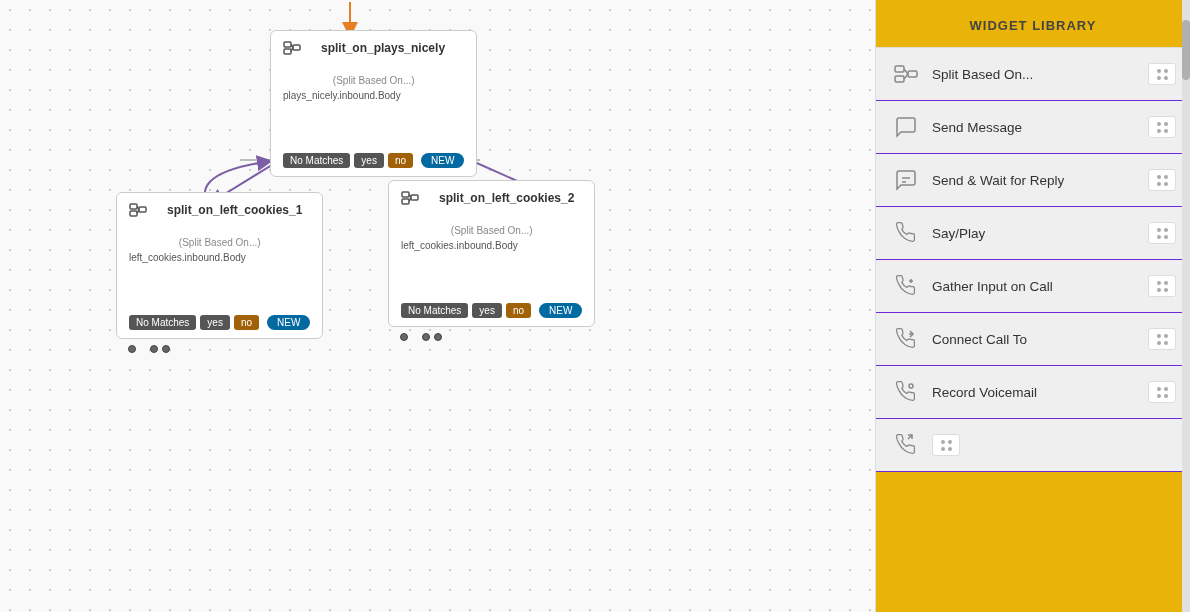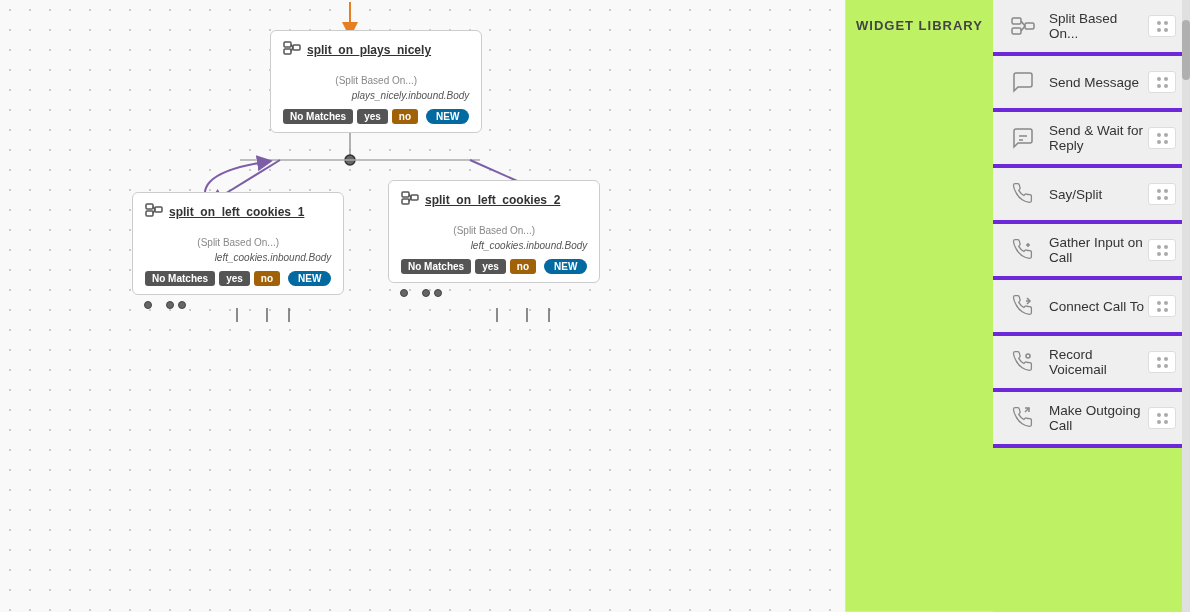--- a/index.html
+++ b/index.html
@@ -17,25 +17,25 @@
       flex: 1;
       position: relative;
       background: #f9f9f9;
       background-image: radial-gradient(circle, #ccc 1px, transparent 1px);
       background-size: 20px 20px;
       overflow: hidden;
     }
 
     
     .sidebar {
-      width: 345px;
-      background: #bef264;
+      width: 315px;
+      background: #eab308;
       border-left: 1px solid #ddd;
       display: flex;
-      flex-direction: row;
+      flex-direction: column;
       position: relative;
     }
 
     .sidebar-header {
       padding: 18px 10px 14px;
       text-align: center;
       font-size: 13px;
       font-weight: 600;
       letter-spacing: 1px;
       color: #444;
@@ -44,21 +44,21 @@
 
     .widget-list {
       overflow-y: auto;
       flex: 1;
     }
 
     .widget-item {
       display: flex;
       align-items: center;
       padding: 10px 14px;
-      border-bottom: 4px solid #6d28d9;
+      border-bottom: 1px solid #6d28d9;
       cursor: grab;
       background: #efefef;
       transition: background 0.15s;
     }
 
     .widget-icon {
       width: 32px;
       height: 32px;
       display: flex;
       align-items: center;
@@ -128,55 +128,54 @@
       background: white;
       border: 1.5px solid #ccc;
       border-radius: 6px;
       padding: 8px 12px;
       min-width: 140px;
       text-align: center;
     }
 
     .split-node-header {
       display: flex;
-      align-items: flex-end;
-      gap: 6px;
+      align-items: center;
+      gap: 20px;
       font-size: 12px;
       font-weight: 600;
       color: #333;
-      text-decoration: underline;
     }
 
     .split-node-subtitle {
       font-size: 10px;
       color: #888;
       margin-top: 18px;
     }
 
     .split-node-body {
       font-size: 10px;
       color: #555;
       margin-top: 4px;
-      text-align: right;
-      font-style: italic;
+      text-align: left;
     }
 
     
     .badges-row {
       display: flex;
       align-items: center;
       gap: 4px;
       margin-top: 8px;
     }
 
     .badge {
       padding: 2px 7px;
       border-radius: 3px;
       font-size: 10px;
-      font-weight: 700;
+      font-weight: 400;
+      margin-top: 44px;
     }
 
     .badge-no-matches {
       background: #555;
       color: white;
     }
 
     .badge-yes {
       background: #555;
       color: white;
@@ -279,21 +278,21 @@
       <div class="badges-row">
         <span class="badge badge-no-matches">No Matches</span>
         <span class="badge badge-yes">yes</span>
         <span class="badge badge-no">no</span>
         <span style="flex:1"></span>
         <span class="badge badge-new">NEW</span>
       </div>
     </div>
   </div>
 
-  <div class="node-container" style="left: 132px; top: 192px;">
+  <div class="node-container" style="left: 116px; top: 192px;">
     <div class="split-node">
       <div class="split-node-header">
         <svg class="split-icon" viewBox="0 0 18 18" fill="none" stroke="#555" stroke-width="1.5">
           <rect x="1" y="3" width="7" height="5" rx="1"></rect>
           <rect x="1" y="10" width="7" height="5" rx="1"></rect>
           <rect x="10" y="6" width="7" height="5" rx="1"></rect>
           <line x1="8" y1="5.5" x2="10" y2="8.5"></line>
           <line x1="8" y1="12.5" x2="10" y2="8.5"></line>
         </svg>
         <span>split_on_left_cookies_1</span>
@@ -419,21 +418,21 @@
         </div>
       </div>
     </div>
 
     <div class="widget-item">
       <div class="widget-icon">
         <svg width="24" height="24" viewBox="0 0 24 24" fill="none" stroke="#888" stroke-width="1.5">
           <path d="M22 16.92v3a2 2 0 01-2.18 2 19.79 19.79 0 01-8.63-3.07A19.5 19.5 0 013.95 10.5a19.79 19.79 0 01-3.07-8.67A2 2 0 012.86 0h3a2 2 0 012 1.72 12.84 12.84 0 00.7 2.81 2 2 0 01-.45 2.11L7.09 7.91a16 16 0 006 6l1.27-1.27a2 2 0 012.11-.45 12.84 12.84 0 002.81.7A2 2 0 0122 14.92z" transform="scale(0.85) translate(2,2)"></path>
         </svg>
       </div>
-      <span class="widget-label">Say/Split</span>
+      <span class="widget-label">Say/Play</span>
       <div class="widget-drag-handle">
         <div class="drag-dots-row">
           <div class="drag-dot"></div>
           <div class="drag-dot"></div>
         </div>
         <div class="drag-dots-row">
           <div class="drag-dot"></div>
           <div class="drag-dot"></div>
         </div>
       </div>
@@ -502,21 +501,20 @@
     </div>
 
     <div class="widget-item">
       <div class="widget-icon">
         <svg width="24" height="24" viewBox="0 0 24 24" fill="none" stroke="#888" stroke-width="1.5">
           <path d="M22 16.92v3a2 2 0 01-2.18 2 19.79 19.79 0 01-8.63-3.07A19.5 19.5 0 013.95 10.5a19.79 19.79 0 01-3.07-8.67A2 2 0 012.86 0h3a2 2 0 012 1.72 12.84 12.84 0 00.7 2.81 2 2 0 01-.45 2.11L7.09 7.91a16 16 0 006 6l1.27-1.27a2 2 0 012.11-.45 12.84 12.84 0 002.81.7A2 2 0 0122 14.92z" transform="scale(0.85) translate(2,2)"></path>
           <path d="M14 2 L18 2 L18 6" stroke="#888" stroke-width="1.5" fill="none"></path>
           <line x1="14" y1="6" x2="18" y2="2" stroke="#888" stroke-width="1.5"></line>
         </svg>
       </div>
-      <span class="widget-label">Make Outgoing Call</span>
       <div class="widget-drag-handle">
         <div class="drag-dots-row">
           <div class="drag-dot"></div>
           <div class="drag-dot"></div>
         </div>
         <div class="drag-dots-row">
           <div class="drag-dot"></div>
           <div class="drag-dot"></div>
         </div>
       </div>

